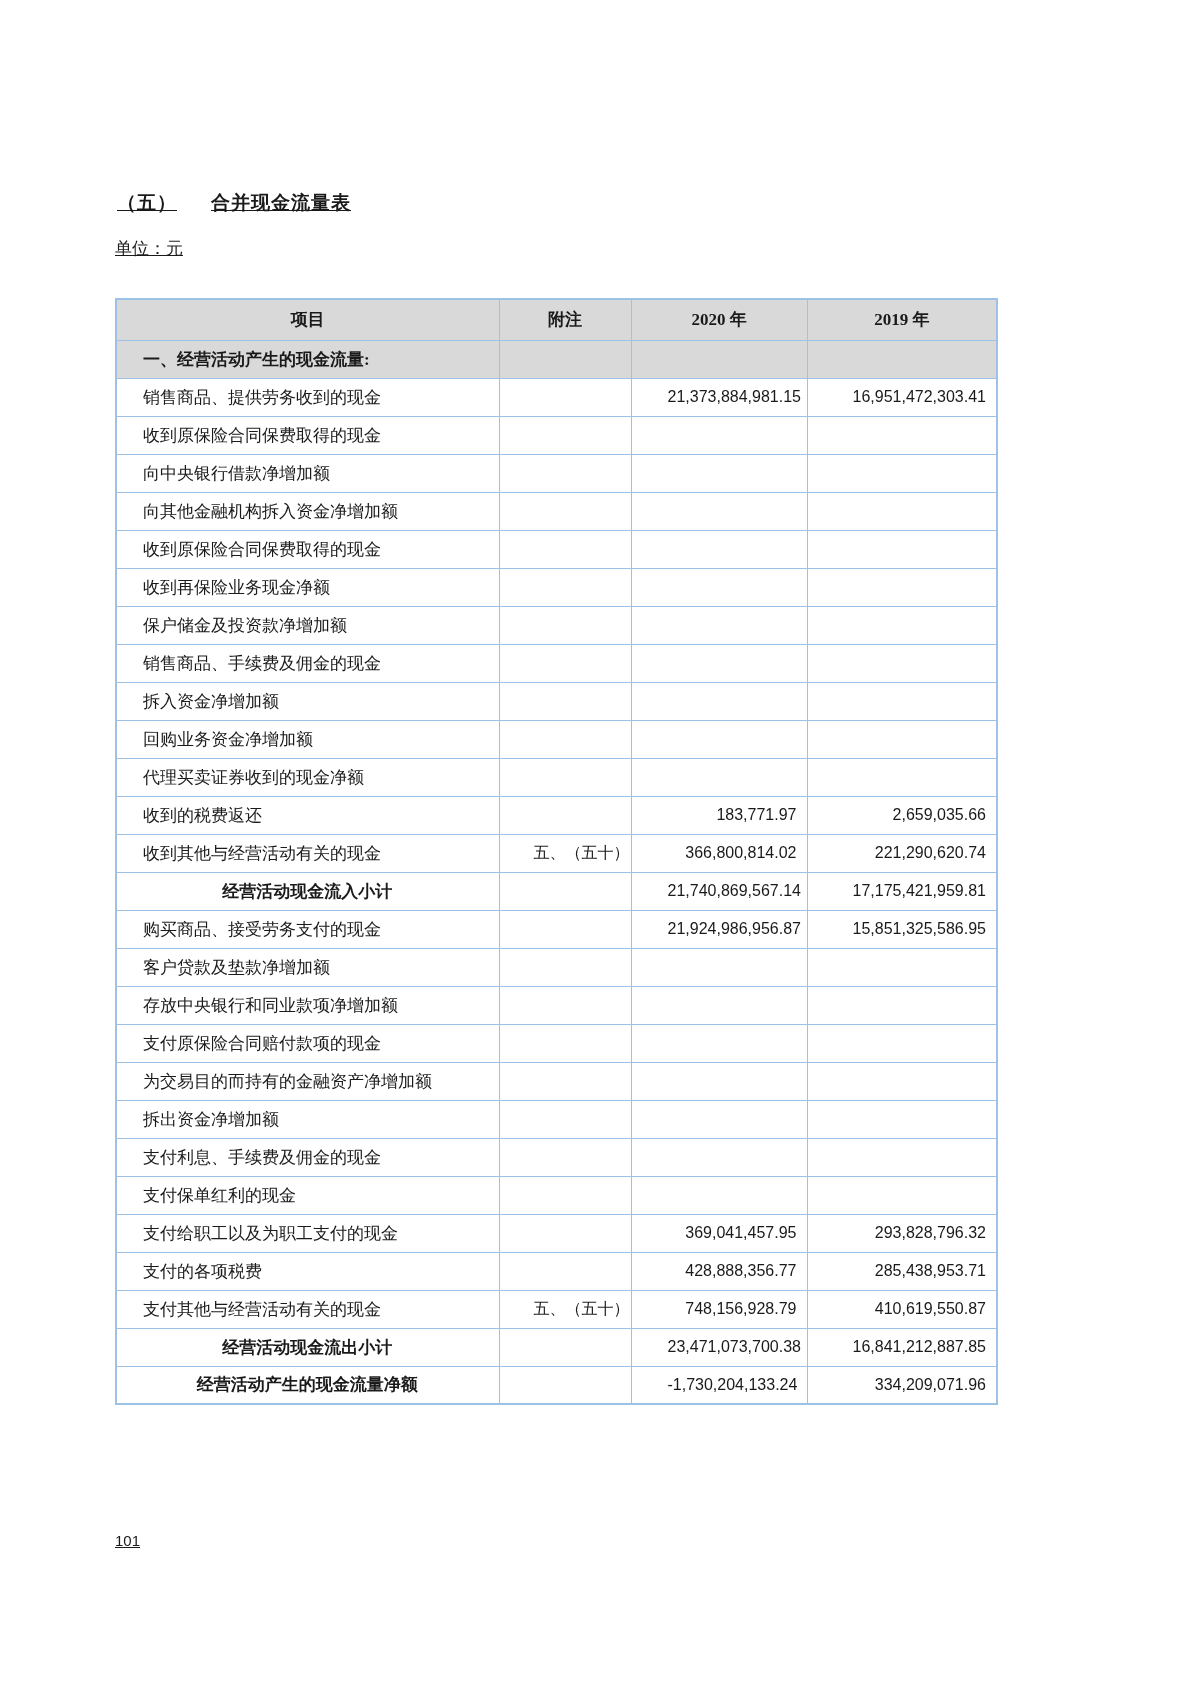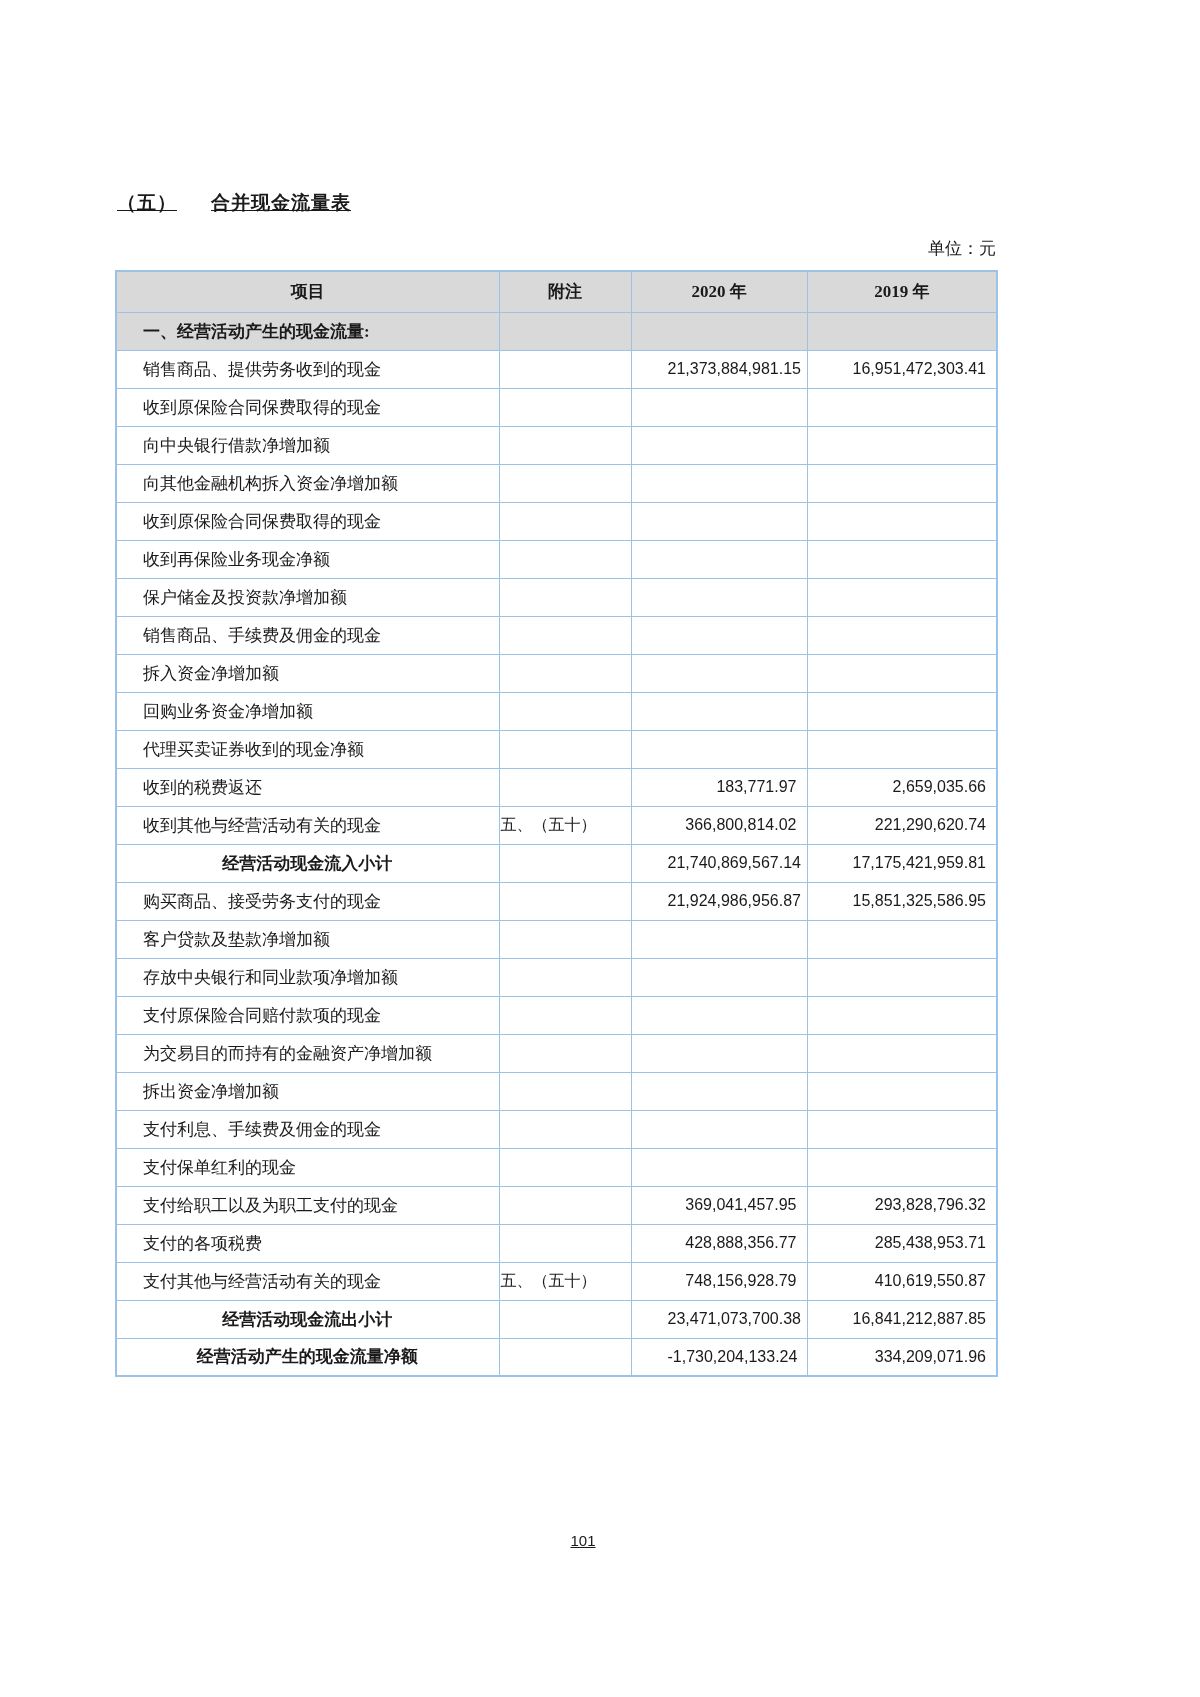--- a/index.html
+++ b/index.html
@@ -25,34 +25,36 @@
     font-weight: bold;
     letter-spacing: 1px;
     text-decoration: underline;
   }
   .doc-title .title-gap { display: inline-block; width: 34px; }
   .unit-label {
     position: absolute;
     top: 237px;
     left: 115px;
     width: 881px;
-    text-align: right;
+    text-align: left;
     font-size: 17px;
+    text-decoration: underline;
   }
   .table-wrap {
     position: absolute;
     left: 115px;
     top: 270px;
     width: 881px;
   }
   table.cash-flow {
     border-collapse: collapse;
     width: 100%;
     table-layout: fixed;
     border: 2px solid var(--border-blue);
+    margin-top: 28px;
   }
   table.cash-flow th,
   table.cash-flow td {
     border: 1px solid var(--border-blue);
     overflow: hidden;
     white-space: nowrap;
   }
   table.cash-flow th {
     height: 41px;
     background: var(--cell-gray);
@@ -62,21 +64,21 @@
     font-family: "Liberation Serif", "DejaVu Serif", serif;
   }
   table.cash-flow td { height: 38px; background: #ffffff; }
   td.cell-item {
     background: var(--cell-gray);
     padding-left: 26px;
     font-size: 17px;
     text-align: left;
   }
   td.cell-note {
-    text-align: left;
+    text-align: right;
     font-size: 16px;
   }
   td.cell-v2020, td.cell-v2019 {
     text-align: right;
     padding-right: 10px;
     font-family: "Liberation Sans", "DejaVu Sans", sans-serif;
     font-size: 16px;
     padding-left: 36px;
   }
   tr.row-section td { background: var(--cell-gray); }
@@ -84,21 +86,20 @@
   tr.row-subtotal td.cell-item {
     text-align: center;
     font-weight: bold;
     padding-left: 0;
   }
   .page-number {
     position: absolute;
     top: 1532px;
     left: 115px;
     width: 936px;
-    text-align: center;
     font-size: 15px;
     font-family: "Liberation Sans", "DejaVu Sans", sans-serif;
     text-decoration: underline;
   }
 </style>
 </head>
 <body>
 
 <div class="doc-title">
   <span>（五）</span><span class="title-gap"></span><span>合并现金流量表</span>

